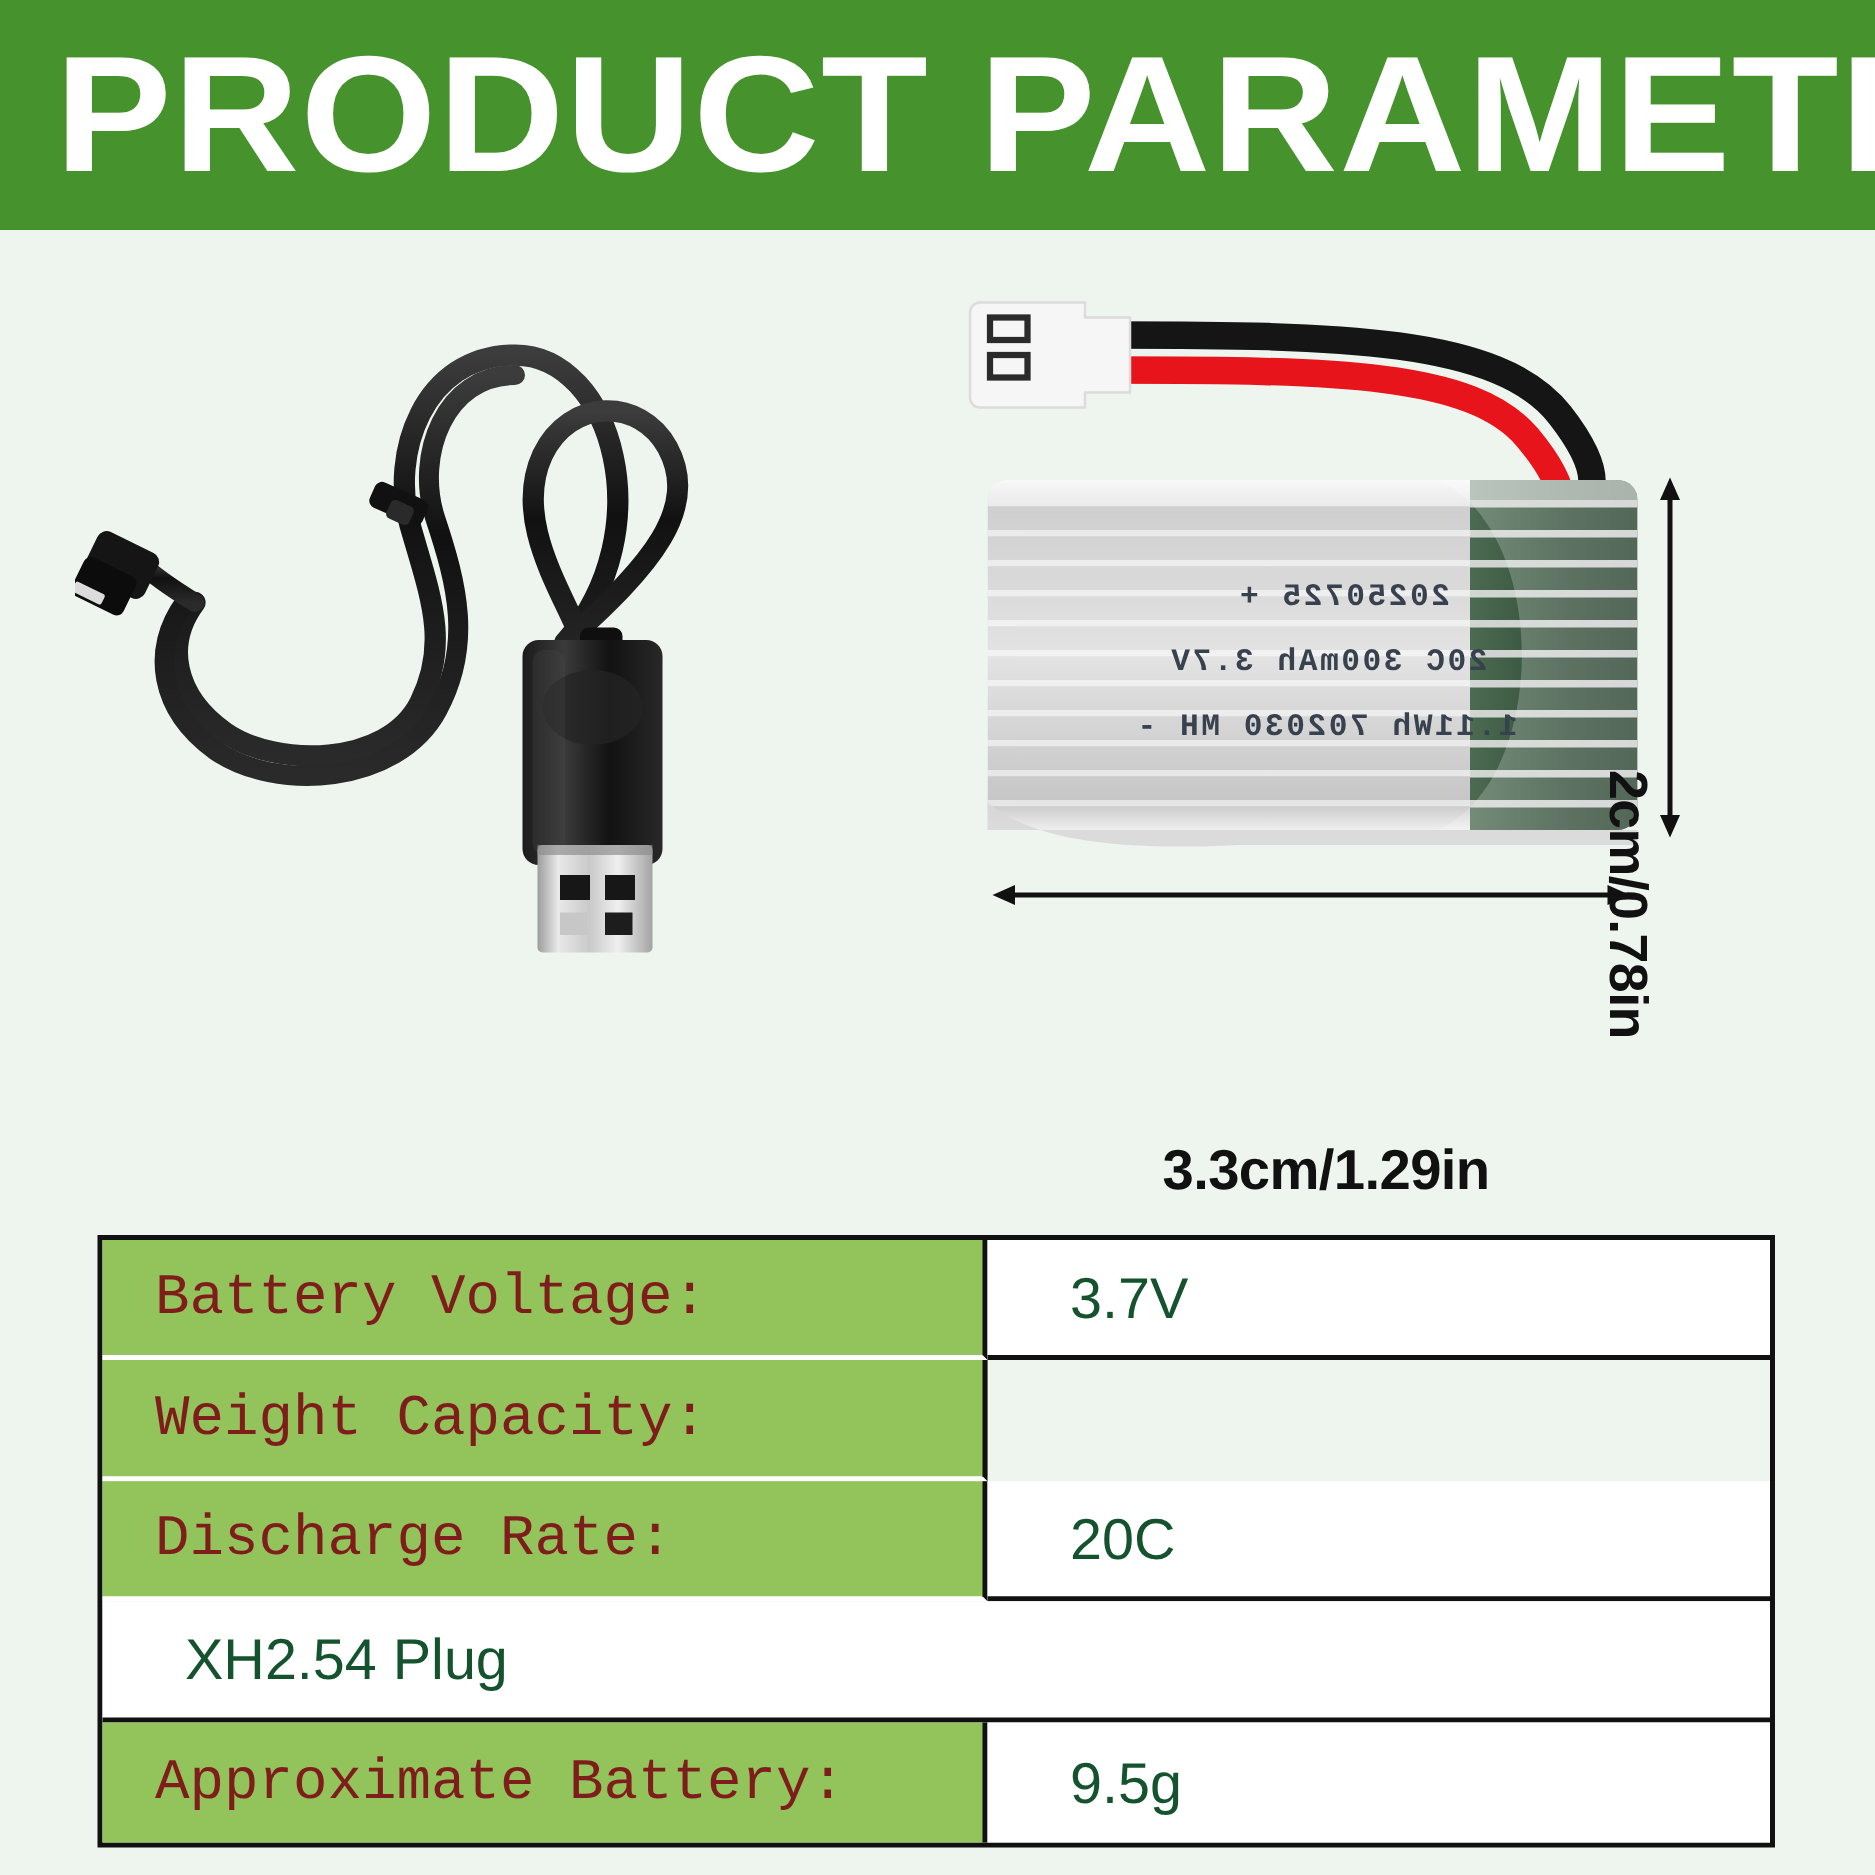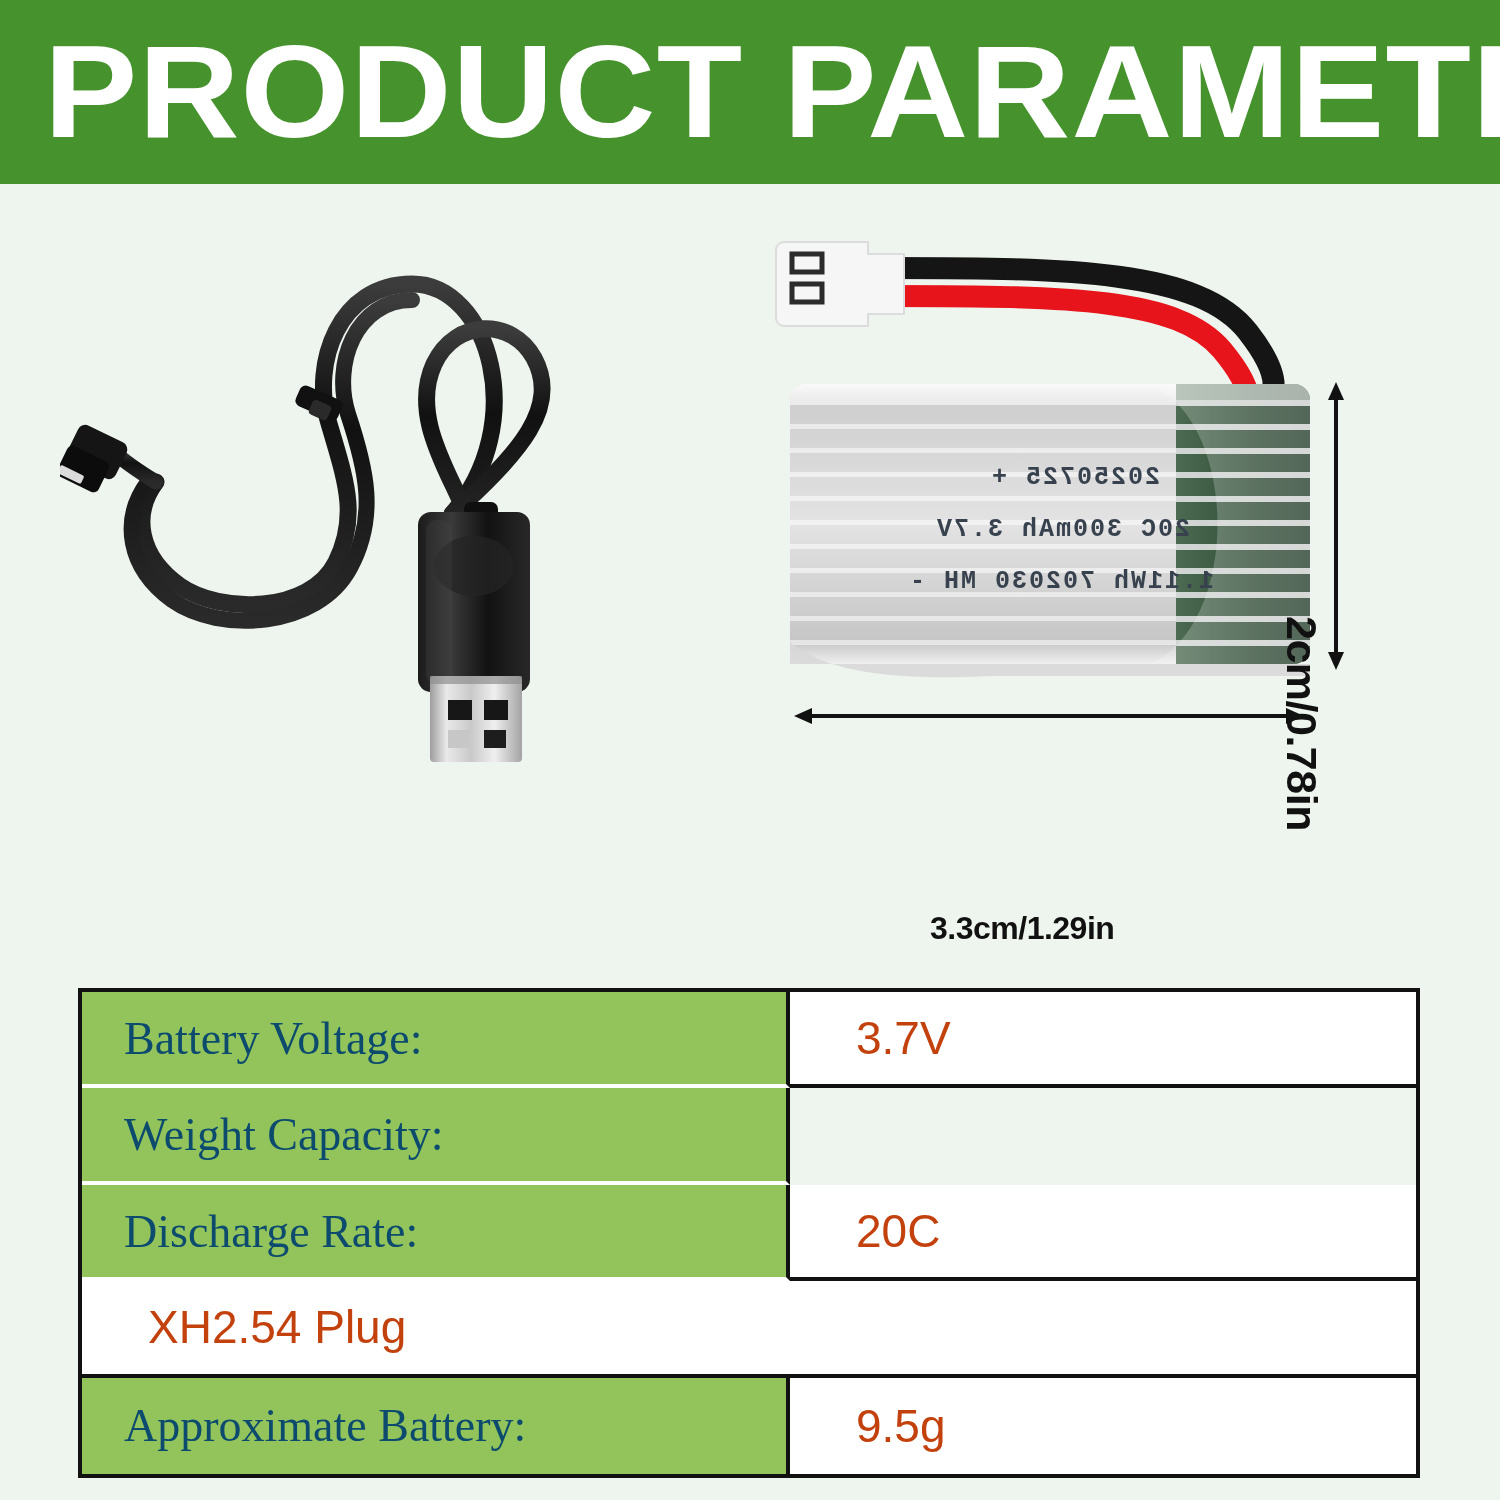--- a/index.html
+++ b/index.html
@@ -79,21 +79,21 @@
     font-size: 43px;
     font-weight: bold;
     color: #111111;
     letter-spacing: -0.5px;
     white-space: nowrap;
   }
   .dim-h {
     position: absolute;
     left: 930px;
     top: 726px;
-    font-size: 32px;
+    font-size: 45px;
     font-weight: bold;
     color: #111111;
     letter-spacing: -0.5px;
     white-space: nowrap;
   }
 
   
   .pill {
     position: absolute;
     height: 68px;
@@ -124,35 +124,35 @@
   }
   .spec-row {
     flex: 1 1 0;
     display: flex;
     min-height: 0;
   }
   .spec-label {
     width: 708px;
     box-sizing: border-box;
     background: #92c45b;
-    color: #0c4a6e;
+    color: #7f1d1d;
     display: flex;
     align-items: center;
     padding-left: 42px;
-    font-family: Liberation Serif, serif;
+    font-family: Liberation Mono, monospace;
     font-size: 46px;
     letter-spacing: 0px;
     border-bottom: 4px solid #ffffff;
     border-right: 4px solid #111111;
   }
   .spec-value {
     flex: 1;
     box-sizing: border-box;
     background: #ffffff;
-    color: #c2410c;
+    color: #14532d;
     display: flex;
     align-items: center;
     padding-left: 66px;
     font-family: "Liberation Sans Narrow", "Liberation Sans", sans-serif;
     font-size: 46px;
     border-bottom: 4px solid #111111;
   }
   .spec-row:last-child .spec-label,
   .spec-row:last-child .spec-value { border-bottom: none; }
 </style>

